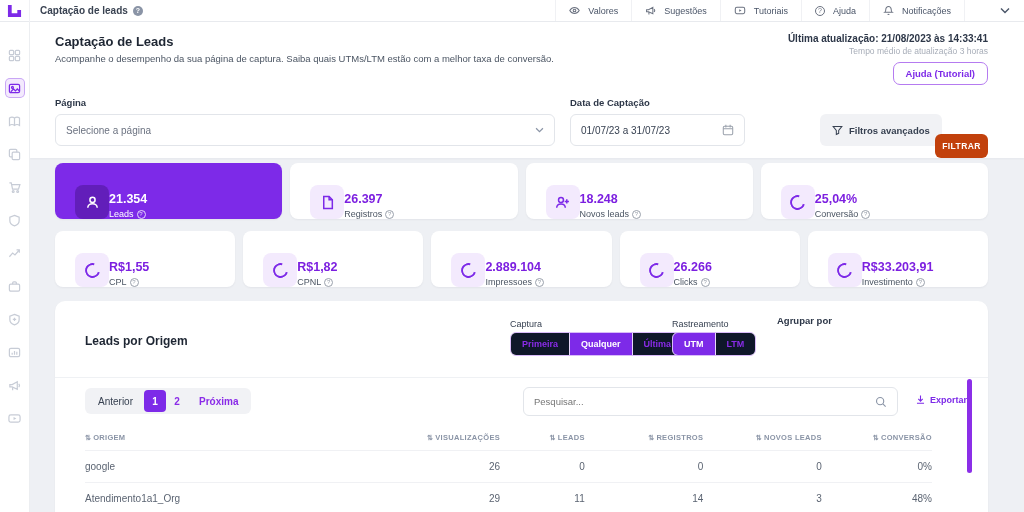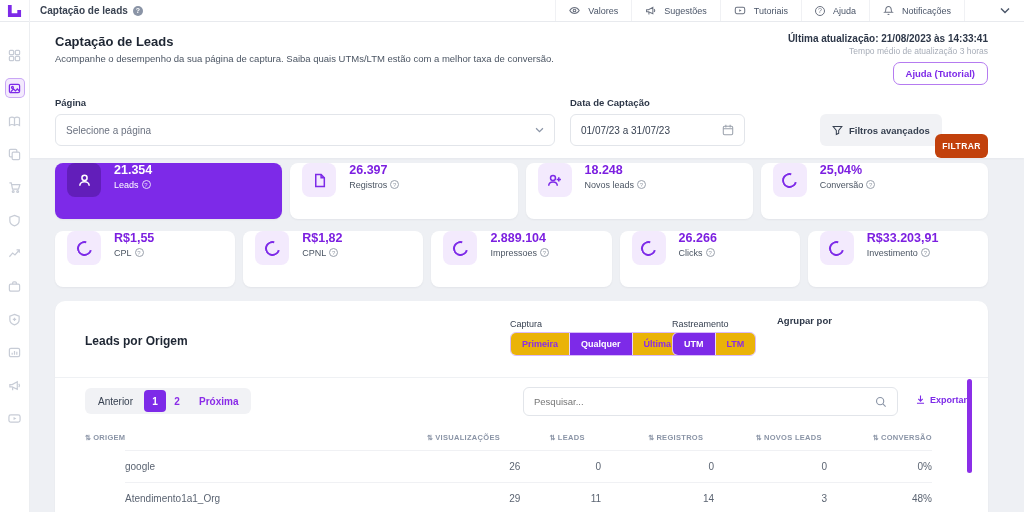--- a/index.html
+++ b/index.html
@@ -38,57 +38,57 @@
   .f-input { position:absolute; background:#fff; border:1px solid #E2E5EA; border-radius:6px; height:32px; display:flex; align-items:center; padding:0 10px; }
   .f-input input { border:none; outline:none; font-size:10px; color:#374151; font-family:inherit; flex:1; min-width:0; background:transparent; }
   .f-input .cal { color:#9AA1AC; }
   .btn-advanced { position:absolute; left:790px; top:92px; height:32px; background:#F1F2F5; border:none; border-radius:6px; font-size:9.5px; font-weight:bold; color:#374151; display:flex; align-items:center; gap:6px; padding:0 12px; cursor:pointer; font-family:inherit; }
   .btn-filtrar { position:absolute; left:905px; top:92px; width:53px; height:24px; background:#c2410c; border:none; border-radius:6px; color:#fff; font-size:8.5px; font-weight:bold; letter-spacing:.4px; cursor:pointer; font-family:inherit;margin-top:20px; }
 
   
   .cards-row { position:absolute; left:55px; width:933px; display:flex; gap:8px; }
   .row1 { top:163px; height:56px; }
   .row2 { top:231px; height:56px; }
-  .stat-card { flex:1; background:#fff; border-radius:8px; box-shadow:0 1px 2px rgba(20,20,40,.05); display:flex; align-items:flex-start; padding:0 12px; gap:13px; cursor:pointer; }
+  .stat-card { flex:1; background:#fff; border-radius:8px; box-shadow:0 1px 2px rgba(20,20,40,.05); display:flex; align-items:flex-end; padding:0 20px; gap:0; cursor:pointer; }
   .stat-icon { width:34px; height:34px; border-radius:8px; background:#F3EAFD; color:#7D2AE8; display:flex; align-items:center; justify-content:center; flex-shrink:0; }
   .stat-value { font-size:12.5px; font-weight:bold; color:#7C1FE0; line-height:1.25; }
   .stat-label { font-size:9px; color:#4B5563; display:flex; align-items:center; gap:3px; margin-top:1px; }
   .stat-label .circle-q { width:9px; height:9px; font-size:6px; border-color:#9AA1AC; color:#9AA1AC; }
   .stat-card.active { background:#7D2AE8; }
   .stat-card.active .stat-icon { background:rgba(30,0,70,.28); color:#fff; }
   .stat-card.active .stat-value, .stat-card.active .stat-label { color:#fff; }
   .stat-card.active .circle-q { border-color:#E7D8FB; color:#E7D8FB; }
   .ring { width:15px; height:15px; border:2.4px solid currentColor; border-radius:50%; border-top-color:transparent; transform:rotate(60deg); }
 
   
   .leads-panel { position:absolute; left:55px; width:933px; top:301px; height:260px; background:#fff; border-radius:10px; box-shadow:0 1px 2px rgba(20,20,40,.05); }
   .lp-title { position:absolute; left:30px; top:33px; font-size:12px; font-weight:bold; color:#1E2633; }
   .tg-label { position:absolute; font-size:9px; color:#374151; }
   .agr-label { position:absolute; font-size:9.5px; font-weight:bold; color:#2D3748; }
   .toggle-group { position:absolute; display:inline-flex; border:1px solid #D9BBF9; border-radius:6px; overflow:hidden; background:#fff; }
-  .toggle-btn { font-size:9px; font-weight:bold; color:#8A2BE8; padding:6px 11px; background:#eab308; border:none; border-left:1px solid #E9D8FB; cursor:pointer; font-family:inherit; }
+  .toggle-btn { font-size:9px; font-weight:bold; color:#8A2BE8; padding:6px 11px; background:#0f172a; border:none; border-left:1px solid #E9D8FB; cursor:pointer; font-family:inherit; }
   .toggle-btn:first-child { border-left:none; }
   .toggle-btn.sel { background:#7D2AE8; color:#fff; }
   .lp-divider { position:absolute; left:0; right:0; top:76px; border-top:1px solid #EFF1F4; }
 
   .pagination { position:absolute; left:30px; top:87px; display:flex; align-items:center; background:#F1F2F5; border-radius:6px; padding:2px; height:26px; }
   .pg-item { font-size:10px; color:#374151; padding:0 11px; height:22px; display:flex; align-items:center; border-radius:4px; cursor:pointer; }
   .pg-num { width:22px; padding:0; justify-content:center; color:#8A2BE8; font-weight:bold; }
   .pg-num.cur { background:#7D2AE8; color:#fff; }
   .pg-next { color:#8A2BE8; font-weight:bold; }
 
   .search-box { position:absolute; left:468px; top:86px; width:375px; height:29px; border:1px solid #E2E5EA; border-radius:6px; display:flex; align-items:center; padding:0 10px; background:#fff; }
   .search-box input { border:none; outline:none; flex:1; font-size:9.5px; color:#374151; font-family:inherit; background:transparent; }
   .search-box .sicon { color:#8A94A6; }
   .export-link { position:absolute; left:860px; top:93px; display:flex; align-items:center; gap:4px; font-size:9px; font-weight:bold; color:#7D2AE8; cursor:pointer; }
   .lp-scrollbar { position:absolute; right:16px; top:78px; width:5px; height:94px; background:#8B2FE8; border-radius:3px; cursor:grab; }
 
   .tbl { position:absolute; left:30px; right:56px; top:124px; }
   .tbl-head { display:flex; font-size:7.5px; font-weight:bold; letter-spacing:.3px; color:#8A94A6; padding:8px 0; }
-  .tbl-row { display:flex; font-size:10px; color:#5B6472; padding:10px 0; border-top:1px solid #F0F1F4;margin-left:40px; }
+  .tbl-row { display:flex; font-size:10px; color:#5B6472; padding:10px 0; border-top:1px solid #F0F1F4; }
   .c-origem { width:31%; text-align:left; }
   .c-vis { width:18%; text-align:right; }
   .c-leads { width:10%; text-align:right; }
   .c-reg { width:14%; text-align:right; }
   .c-novos { width:14%; text-align:right; }
   .c-conv { width:13%; text-align:right; }
   .sort { font-size:7px; margin-right:2px; color:#8A94A6; }
 </style>
 </head>
 <body>

